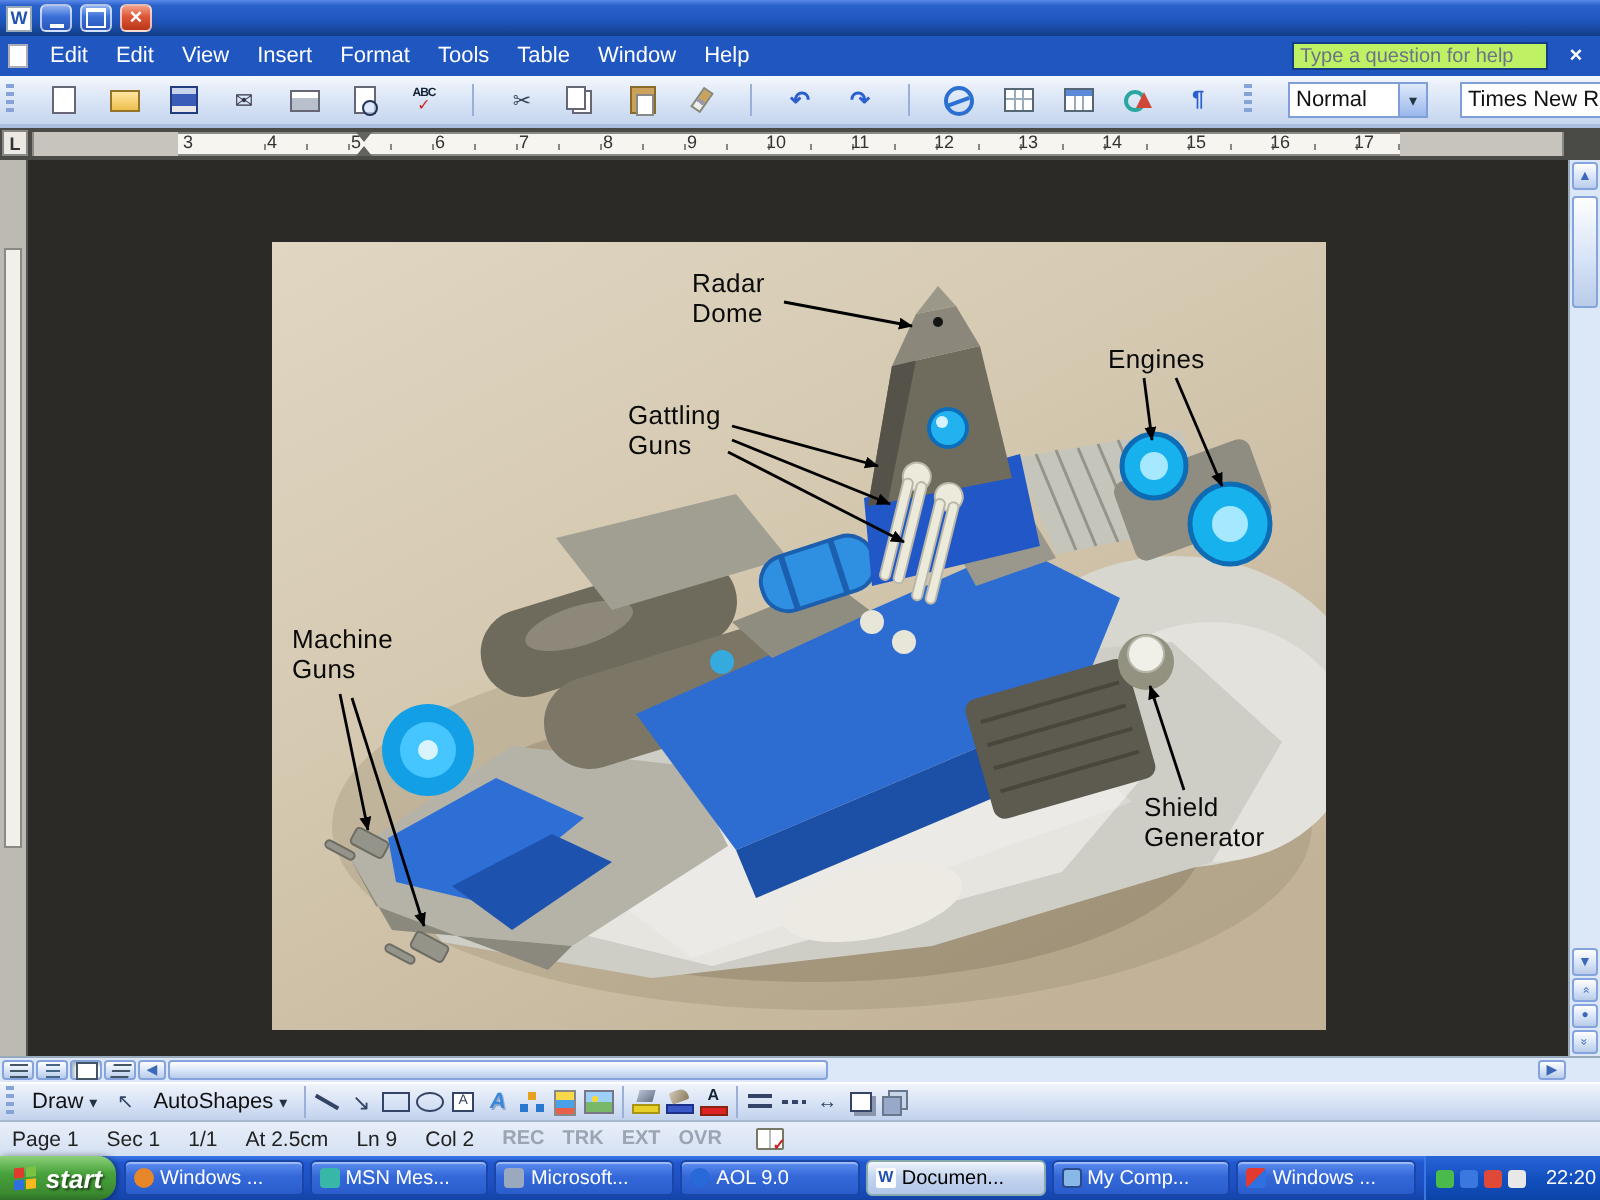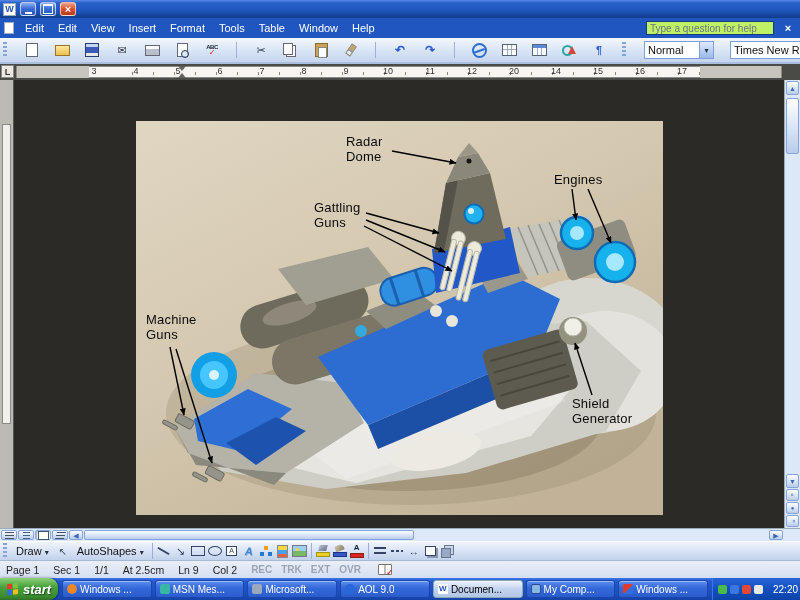--- a/index.html
+++ b/index.html
@@ -289,21 +289,21 @@
     <span class="rnum" style="left:88px">3</span>
     <span class="rnum" style="left:130px">4</span>
     <span class="rnum" style="left:172px">5</span>
     <span class="rnum" style="left:214px">6</span>
     <span class="rnum" style="left:256px">7</span>
     <span class="rnum" style="left:298px">8</span>
     <span class="rnum" style="left:340px">9</span>
     <span class="rnum" style="left:382px">10</span>
     <span class="rnum" style="left:424px">11</span>
     <span class="rnum" style="left:466px">12</span>
-    <span class="rnum" style="left:508px">20</span>
+    <span class="rnum" style="left:508px">13</span>
     <span class="rnum" style="left:550px">14</span>
     <span class="rnum" style="left:592px">15</span>
     <span class="rnum" style="left:634px">16</span>
     <span class="rnum" style="left:676px">17</span>
     <span class="ind-top"></span>
     <span class="ind-bot"></span>
   </div>
 
   <div class="docrow">
     <div class="vruler">

